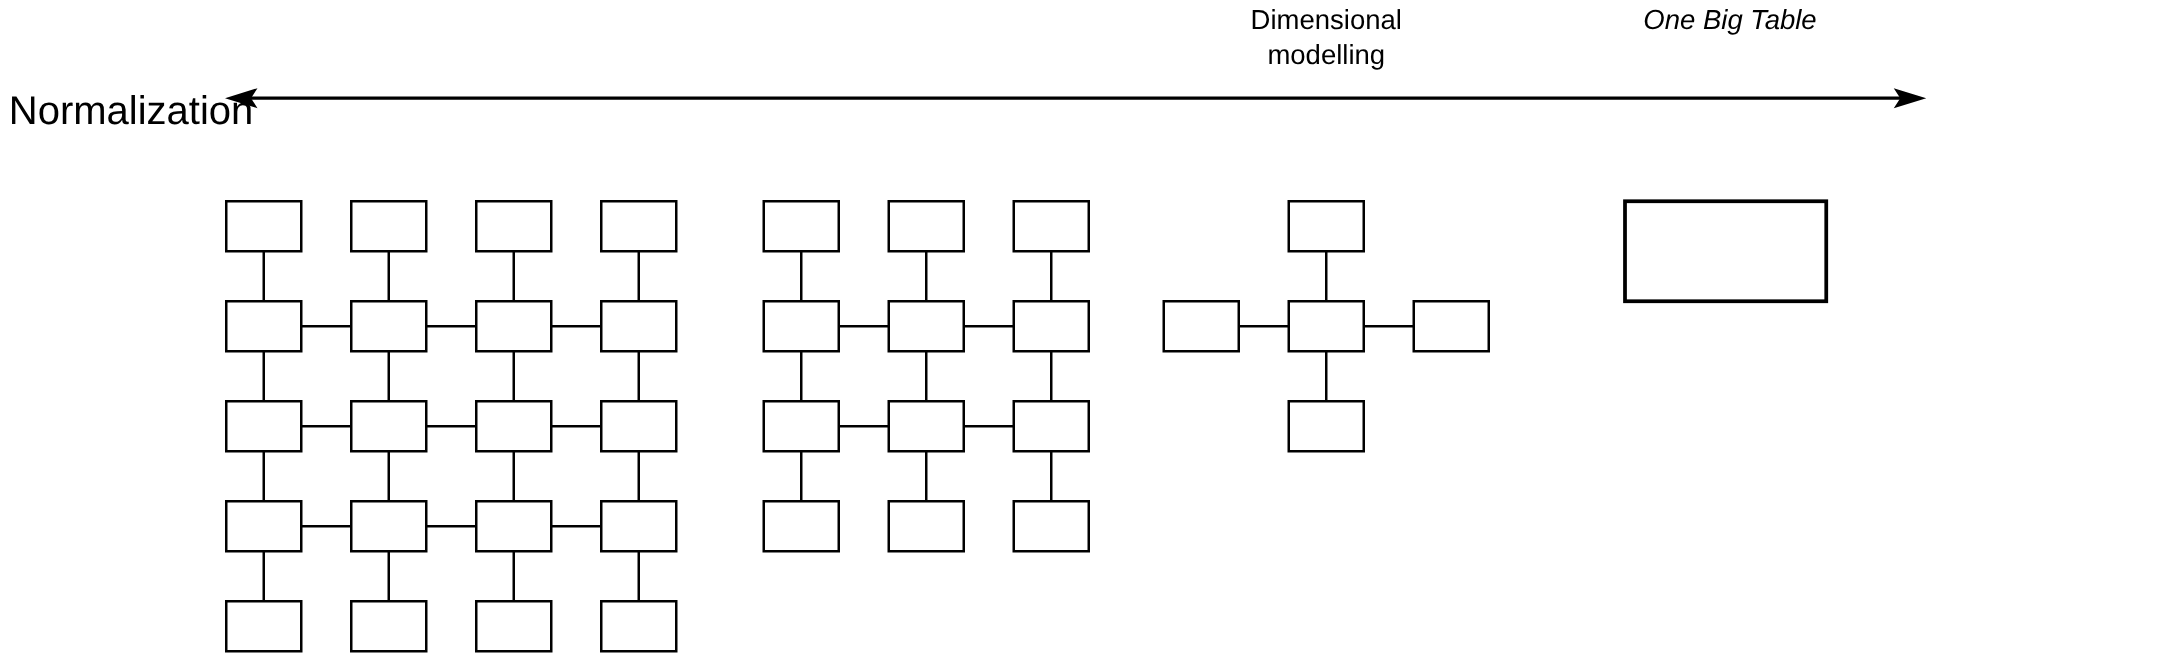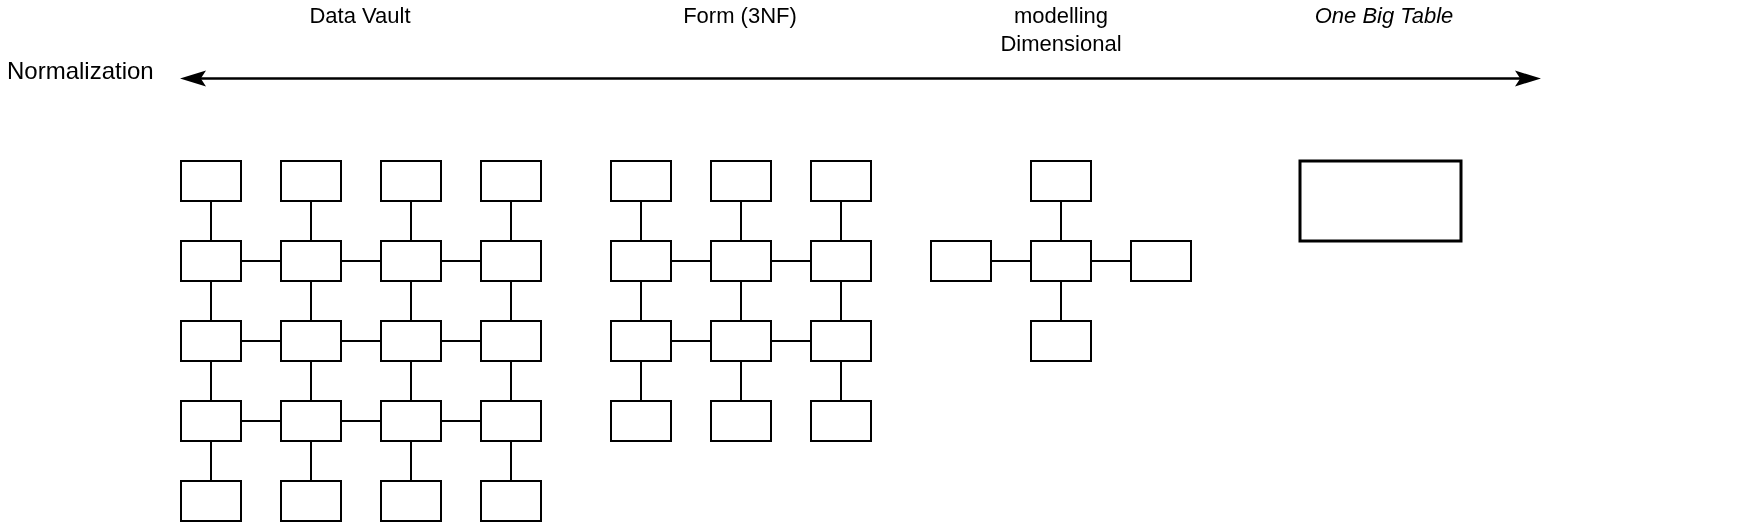--- a/index.html
+++ b/index.html
@@ -16,22 +16,22 @@
     color: #000000;
     overflow: hidden;
   }
   .diagram-canvas {
     position: absolute;
     top: 0;
     left: 0;
   }
   .axis-label {
     position: absolute;
-    top: 57px;
-    font-size: 24px;
+    top: 74px;
+    font-size: 32px;
     line-height: 28px;
     white-space: nowrap;
   }
   .axis-label.left  { left: 7px; }
   .axis-label.right { right: 4px; }
   .method-label {
     position: absolute;
     top: 2px;
     width: 240px;
     text-align: center;
@@ -138,29 +138,27 @@
         <line x1="195.6" y1="78.5" x2="1525.4" y2="78.5" stroke="#000000" stroke-width="2.5"></line>
         <polygon points="180,78.5 206,70.5 200.8,78.5 206,86.5" fill="#000000" stroke="none"></polygon>
         <polygon points="1541,78.5 1515,70.5 1520.2,78.5 1515,86.5" fill="#000000" stroke="none"></polygon>
       </g>
     </svg>
 
   <div class="axis-label left">Normalization</div>
 
 
   <div class="method-label" style="left: 240px;">
-    <span>Data Vault</span>
   </div>
 
   <div class="method-label" style="left: 620px;">
-    <span>Form (3NF)</span>
   </div>
 
   <div class="method-label" style="left: 941px;">
+    <span>Dimensional</span>
     <span>modelling</span>
-    <span>Dimensional</span>
   </div>
 
   <div class="method-label" style="left: 1264px; font-style: italic;">
     <span>One Big Table</span>
   </div>
 
 </div>
 
 </body></html>

